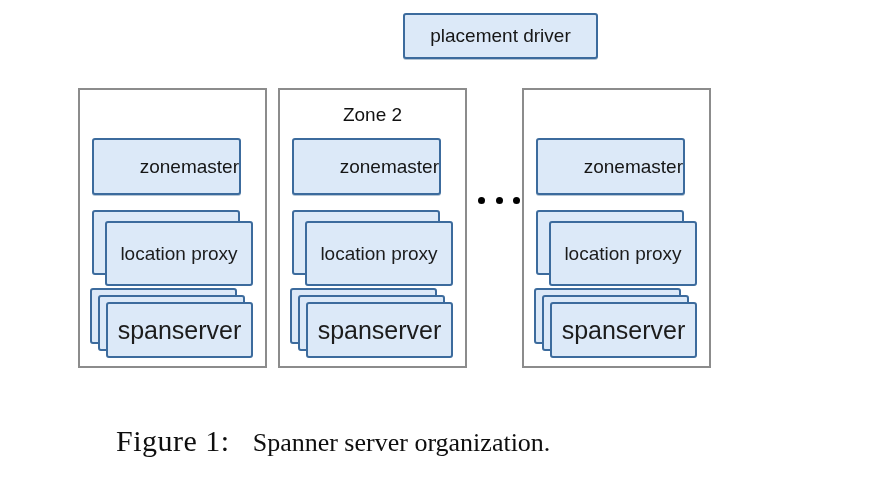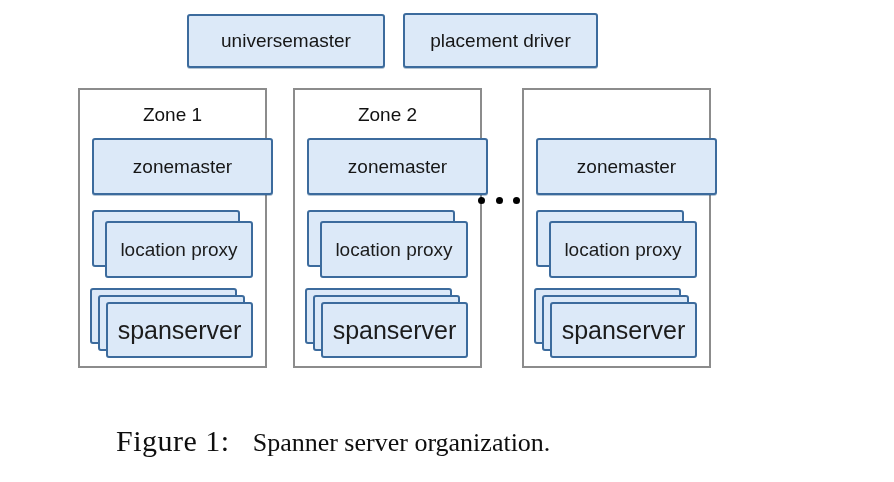--- a/index.html
+++ b/index.html
@@ -27,58 +27,58 @@
     align-items: center;
     justify-content: center;
     text-align: center;
     font-size: 19px;
     line-height: 1.12;
     color: #161616;
     box-shadow: 0 1px 0 rgba(44, 90, 133, 0.35);
   }
   
   #universemaster { left: 187px; top: 14px; width: 198px; height: 54px; }
-  #placementdriver { left: 403px; top: 13px; width: 195px; height: 55px; }
+  #placementdriver { left: 403px; top: 13px; width: 195px; height: 46px; }
   
   .zone {
     position: absolute;
     box-sizing: border-box;
     top: 88px;
     width: 189px;
     height: 280px;
     background: #ffffff;
     border: 2px solid #8c8c8c;
   }
   #zone1 { left: 78px; }
-  #zone2 { left: 293px; }
+  #zone2 { left: 278px; }
   #zoneN { left: 522px; }
   .zone-title {
     position: absolute;
     left: 0; right: 0;
     top: 14px;
     text-align: center;
     font-size: 19px;
     color: #111111;
   }
   
-  .zonemaster { left: 12px; top: 48px; width: 181px; height: 57px; }
+  .zonemaster { left: 12px; top: 48px; width: 149px; height: 57px; justify-content: flex-end; }
   
   .stack {
     position: absolute;
   }
   .stack-locproxy { left: 12px; top: 120px; width: 163px; height: 69px; }
   .stack-spanserver { left: 10px; top: 198px; width: 165px; height: 71px; }
   .layer {
     position: absolute;
     box-sizing: border-box;
     background: #dce9f8;
     border: 2px solid #3c6b9d;
     border-radius: 3px;
   }
-  .stack-locproxy .layer { width: 148px; height: 57px; }
+  .stack-locproxy .layer { width: 148px; height: 65px; }
   .stack-locproxy .l0 { left: 0; top: 0; }
   .stack-locproxy .l1 {
     left: 13px; top: 11px;
     display: flex; align-items: center; justify-content: center;
     text-align: center; font-size: 19px; line-height: 1.12;
   }
   .stack-spanserver .layer { width: 147px; height: 56px; }
   .stack-spanserver .l0 { left: 0; top: 0; }
   .stack-spanserver .l1 { left: 8px; top: 7px; }
   .stack-spanserver .l2 {
@@ -120,29 +120,25 @@
   .caption .cap-text {
     font-size: 26px;
     margin-left: 23px;
   }
 </style>
 </head>
 <body>
 
 <div id="canvas">
 
-  <div id="universemaster" class="node">
-    <span>universemaster</span>
-  </div>
   <div id="placementdriver" class="node">
     <span>placement driver</span>
   </div>
 
   <div id="zone1" class="zone">
-    <div class="zone-title">Zone 1</div>
     <div class="node zonemaster">
       <span>zonemaster</span>
     </div>
     <div class="stack stack-locproxy">
       <div class="layer l0"></div>
       <div class="layer l1">
         <span>location proxy</span>
       </div>
     </div>
     <div class="stack stack-spanserver">

